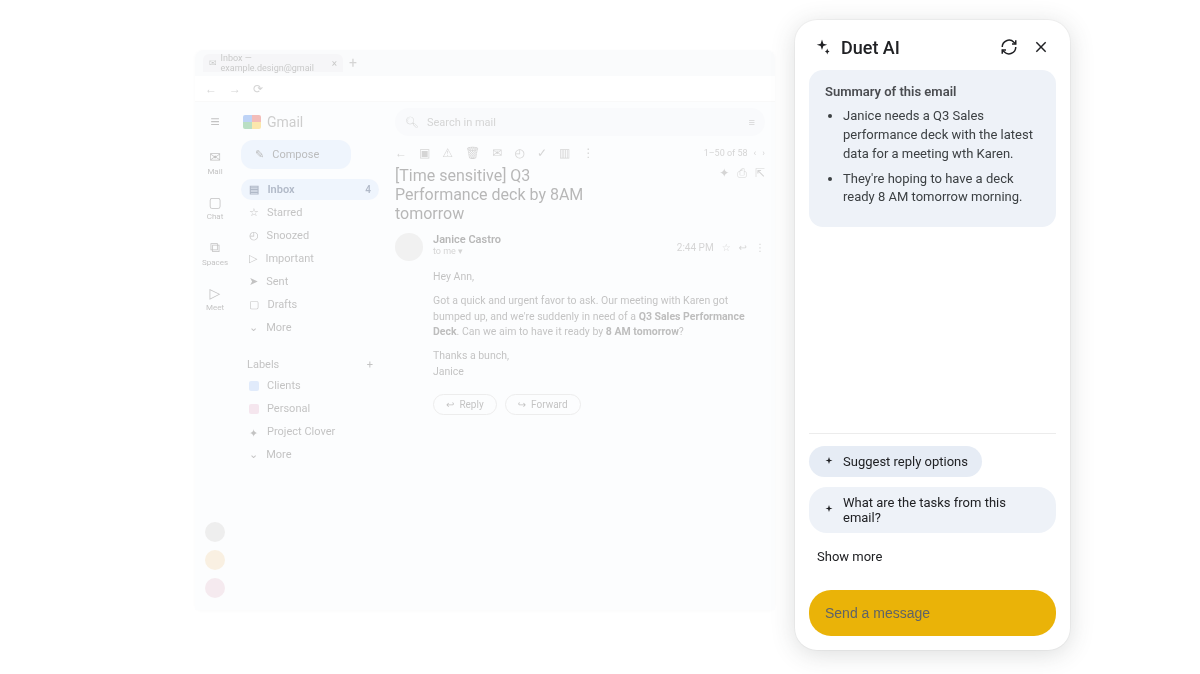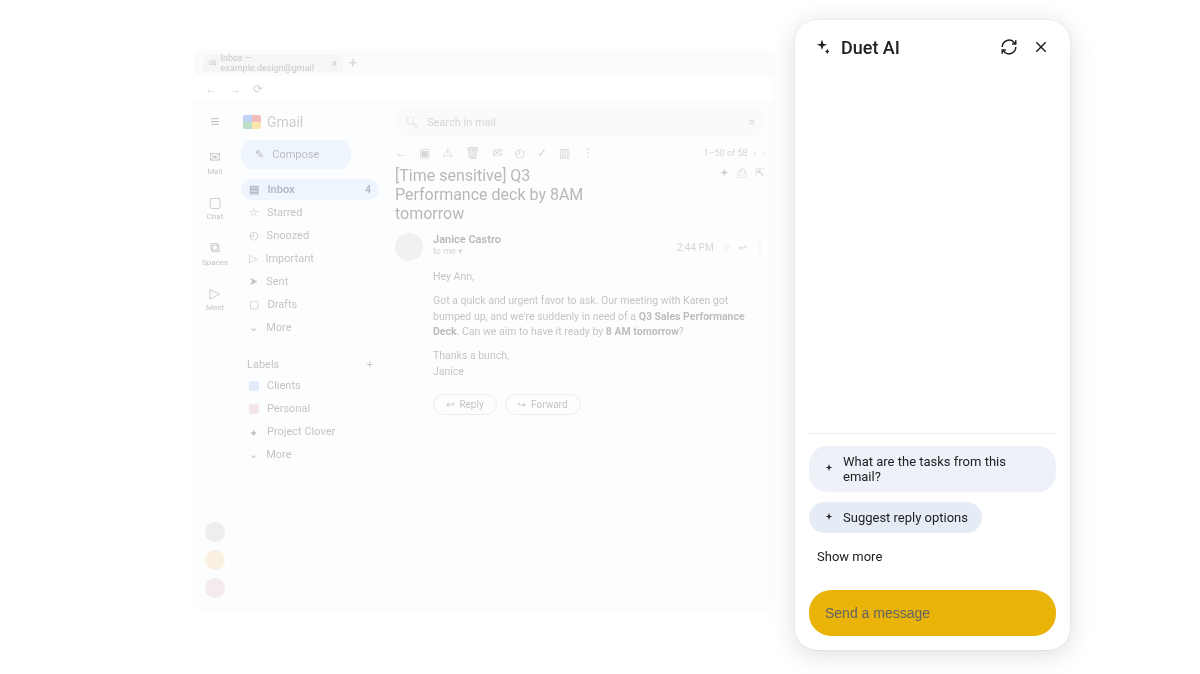--- a/index.html
+++ b/index.html
@@ -286,38 +286,45 @@
           <path d="M3 21v-5h5"></path>
         </svg>
     </span>
     <span class="iconbtn">
       <svg width="16" height="16" viewBox="0 0 24 24" fill="none" stroke="#202124" stroke-width="2.2">
           <path d="M5 5l14 14M19 5L5 19"></path>
         </svg>
     </span>
   </div>
 
+  <div class="summary-card">
+    <div class="hdr">Summary of this email</div>
+    <ul>
+      <li>Janice needs a Q3 Sales performance deck with the latest data for a meeting wth Karen.</li>
+      <li>They're hoping to have a deck ready 8 AM tomorrow morning.</li>
+    </ul>
+  </div>
 
   <div class="duet-bottom">
+    <div class="chip light">
+      <span class="spark-sm">
+        <svg width="12" height="12" viewBox="0 0 24 24" fill="#202124">
+            <path d="M12 2l1.8 5.5L19 9l-5.2 1.5L12 16l-1.8-5.5L5 9l5.2-1.5L12 2z"></path>
+          </svg>
+      </span>
+      <span>Suggest reply options</span>
+    </div>
     <div class="chip">
       <span class="spark-sm">
         <svg width="12" height="12" viewBox="0 0 24 24" fill="#202124">
             <path d="M12 2l1.8 5.5L19 9l-5.2 1.5L12 16l-1.8-5.5L5 9l5.2-1.5L12 2z"></path>
           </svg>
       </span>
       <span>What are the tasks from this email?</span>
     </div>
-    <div class="chip light">
-      <span class="spark-sm">
-        <svg width="12" height="12" viewBox="0 0 24 24" fill="#202124">
-            <path d="M12 2l1.8 5.5L19 9l-5.2 1.5L12 16l-1.8-5.5L5 9l5.2-1.5L12 2z"></path>
-          </svg>
-      </span>
-      <span>Suggest reply options</span>
-    </div>
     <div class="showmore">
       <span>Show more</span>
     </div>
     <div class="msginput">
       <input type="text" placeholder="Send a message" style="">
     </div>
   </div>
 </div>
 
 </body></html>

